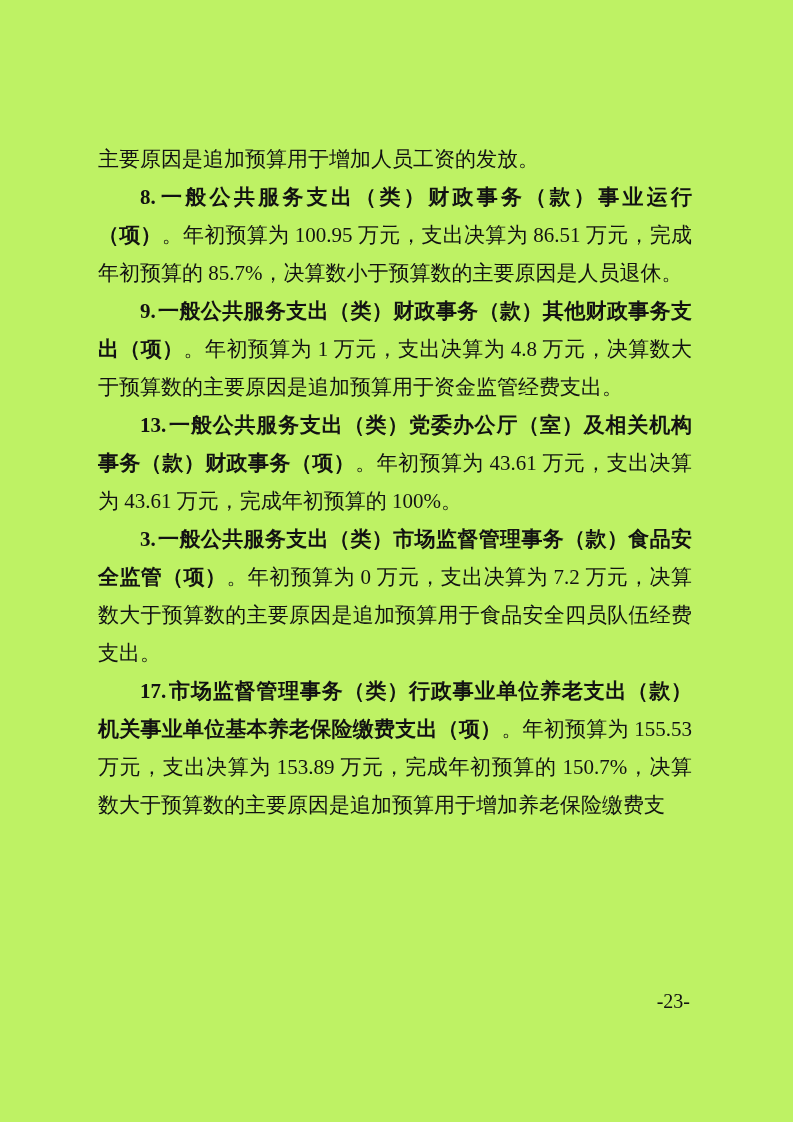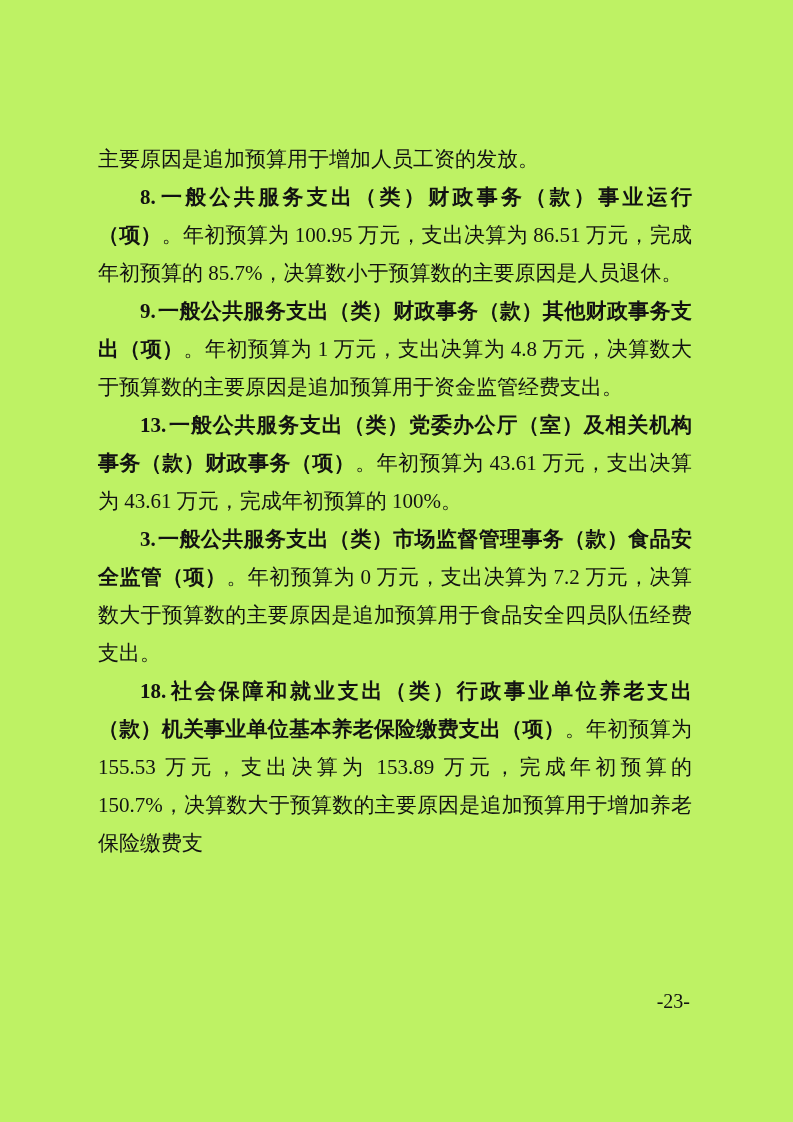--- a/index.html
+++ b/index.html
@@ -64,19 +64,19 @@
 
     <p class="indent"><span class="num">8.</span><b class="hd">一般公共服务支出（类）财政事务（款）事业运行（项）</b><span>。年初预算为 100.95 万元，支出决算为 86.51 万元，完成年初预算的 85.7%，决算数小于预算数的主要原因是人员退休。</span></p>
 
     <p class="indent"><span class="num">9.</span><b class="hd">一般公共服务支出（类）财政事务（款）其他财政事务支出（项）</b><span>。年初预算为 1 万元，支出决算为 4.8 万元，决算数大于预算数的主要原因是追加预算用于资金监管经费支出。</span></p>
 
 
     <p class="indent"><span class="num">13.</span><b class="hd">一般公共服务支出（类）党委办公厅（室）及相关机构事务（款）财政事务（项）</b><span>。年初预算为 43.61 万元，支出决算为 43.61 万元，完成年初预算的 100%。</span></p>
 
     <p class="indent"><span class="num">3.</span><b class="hd">一般公共服务支出（类）市场监督管理事务（款）食品安全监管（项）</b><span>。年初预算为 0 万元，支出决算为 7.2 万元，决算数大于预算数的主要原因是追加预算用于食品安全四员队伍经费支出。</span></p>
 
-    <p class="indent"><span class="num">18.</span><b class="hd">社会保障和就业支出（类）行政事业单位养老支出（款）机关事业单位基本养老保险缴费支出（项）</b><span>。年初预算为 155.53 万元，支出决算为 153.89 万元，完成年初预算的 150.7%，决算数大于预算数的主要原因是追加预算用于增加养老保险缴费支</span></p>
+    <p class="indent"><span class="num">17.</span><b class="hd">市场监督管理事务（类）行政事业单位养老支出（款）机关事业单位基本养老保险缴费支出（项）</b><span>。年初预算为 155.53 万元，支出决算为 153.89 万元，完成年初预算的 150.7%，决算数大于预算数的主要原因是追加预算用于增加养老保险缴费支</span></p>
 
   </main>
 
   <div class="pageno">-23-</div>
 
 </div>
 
 </body></html>

